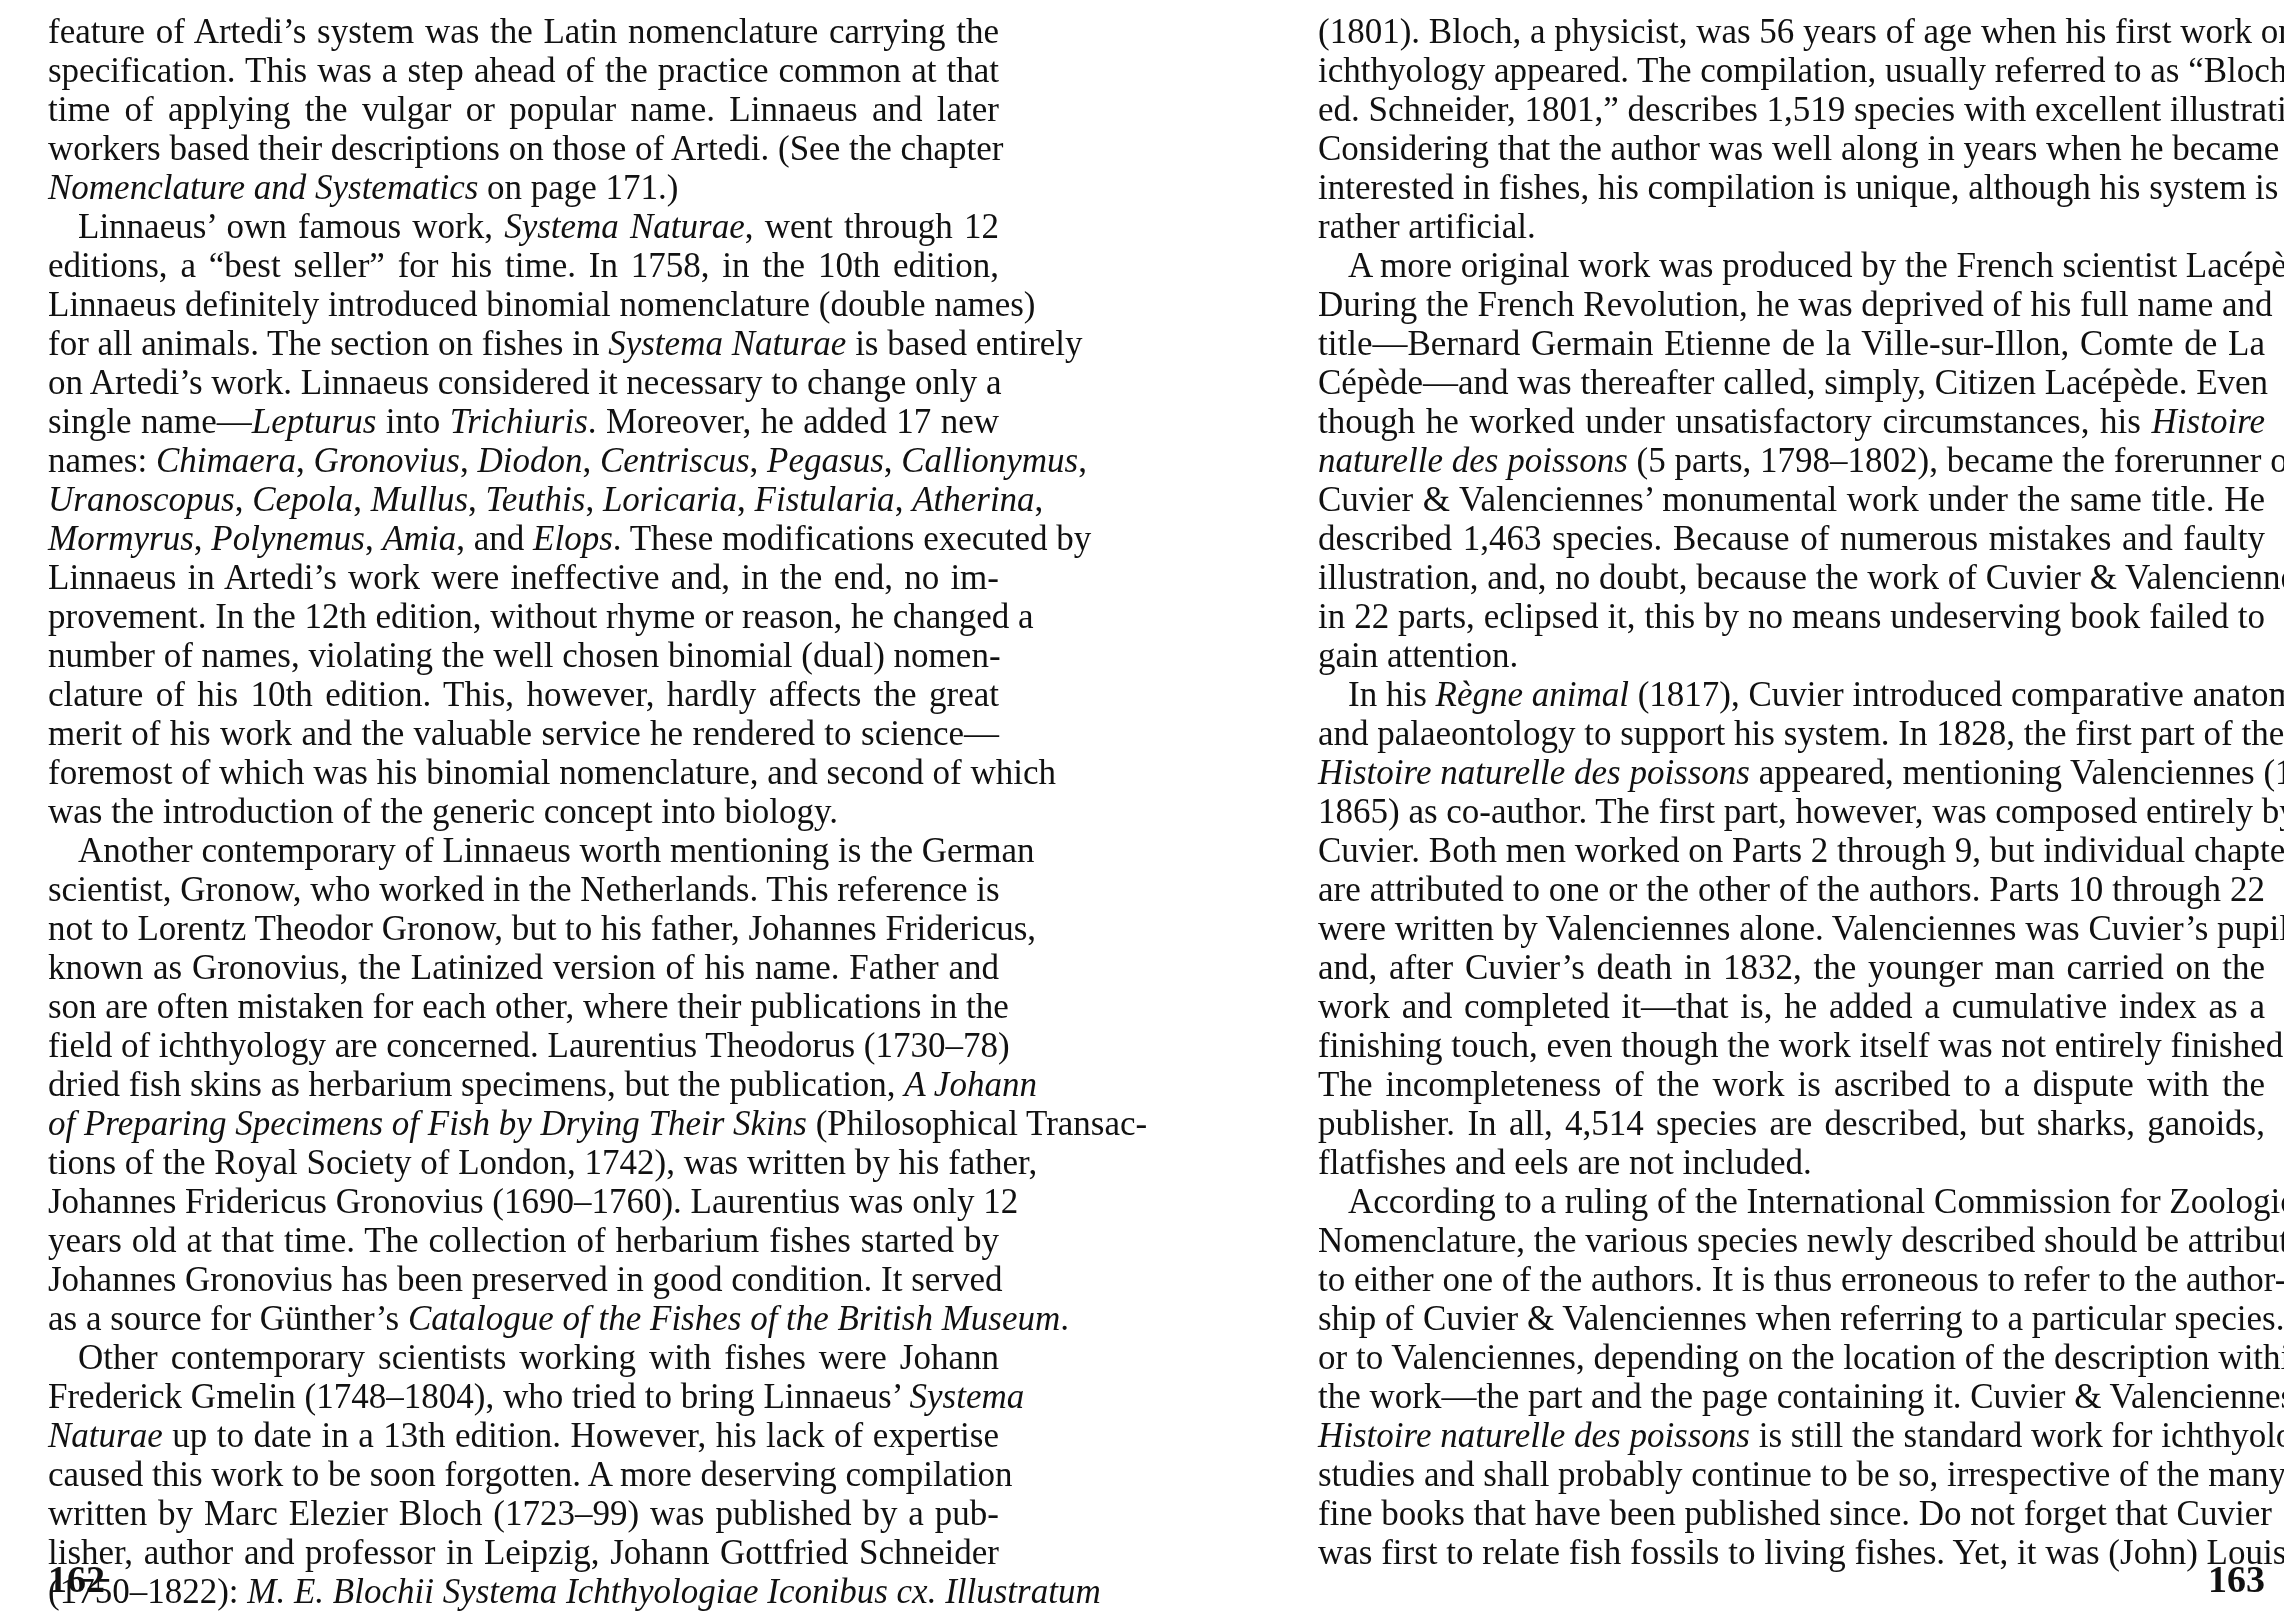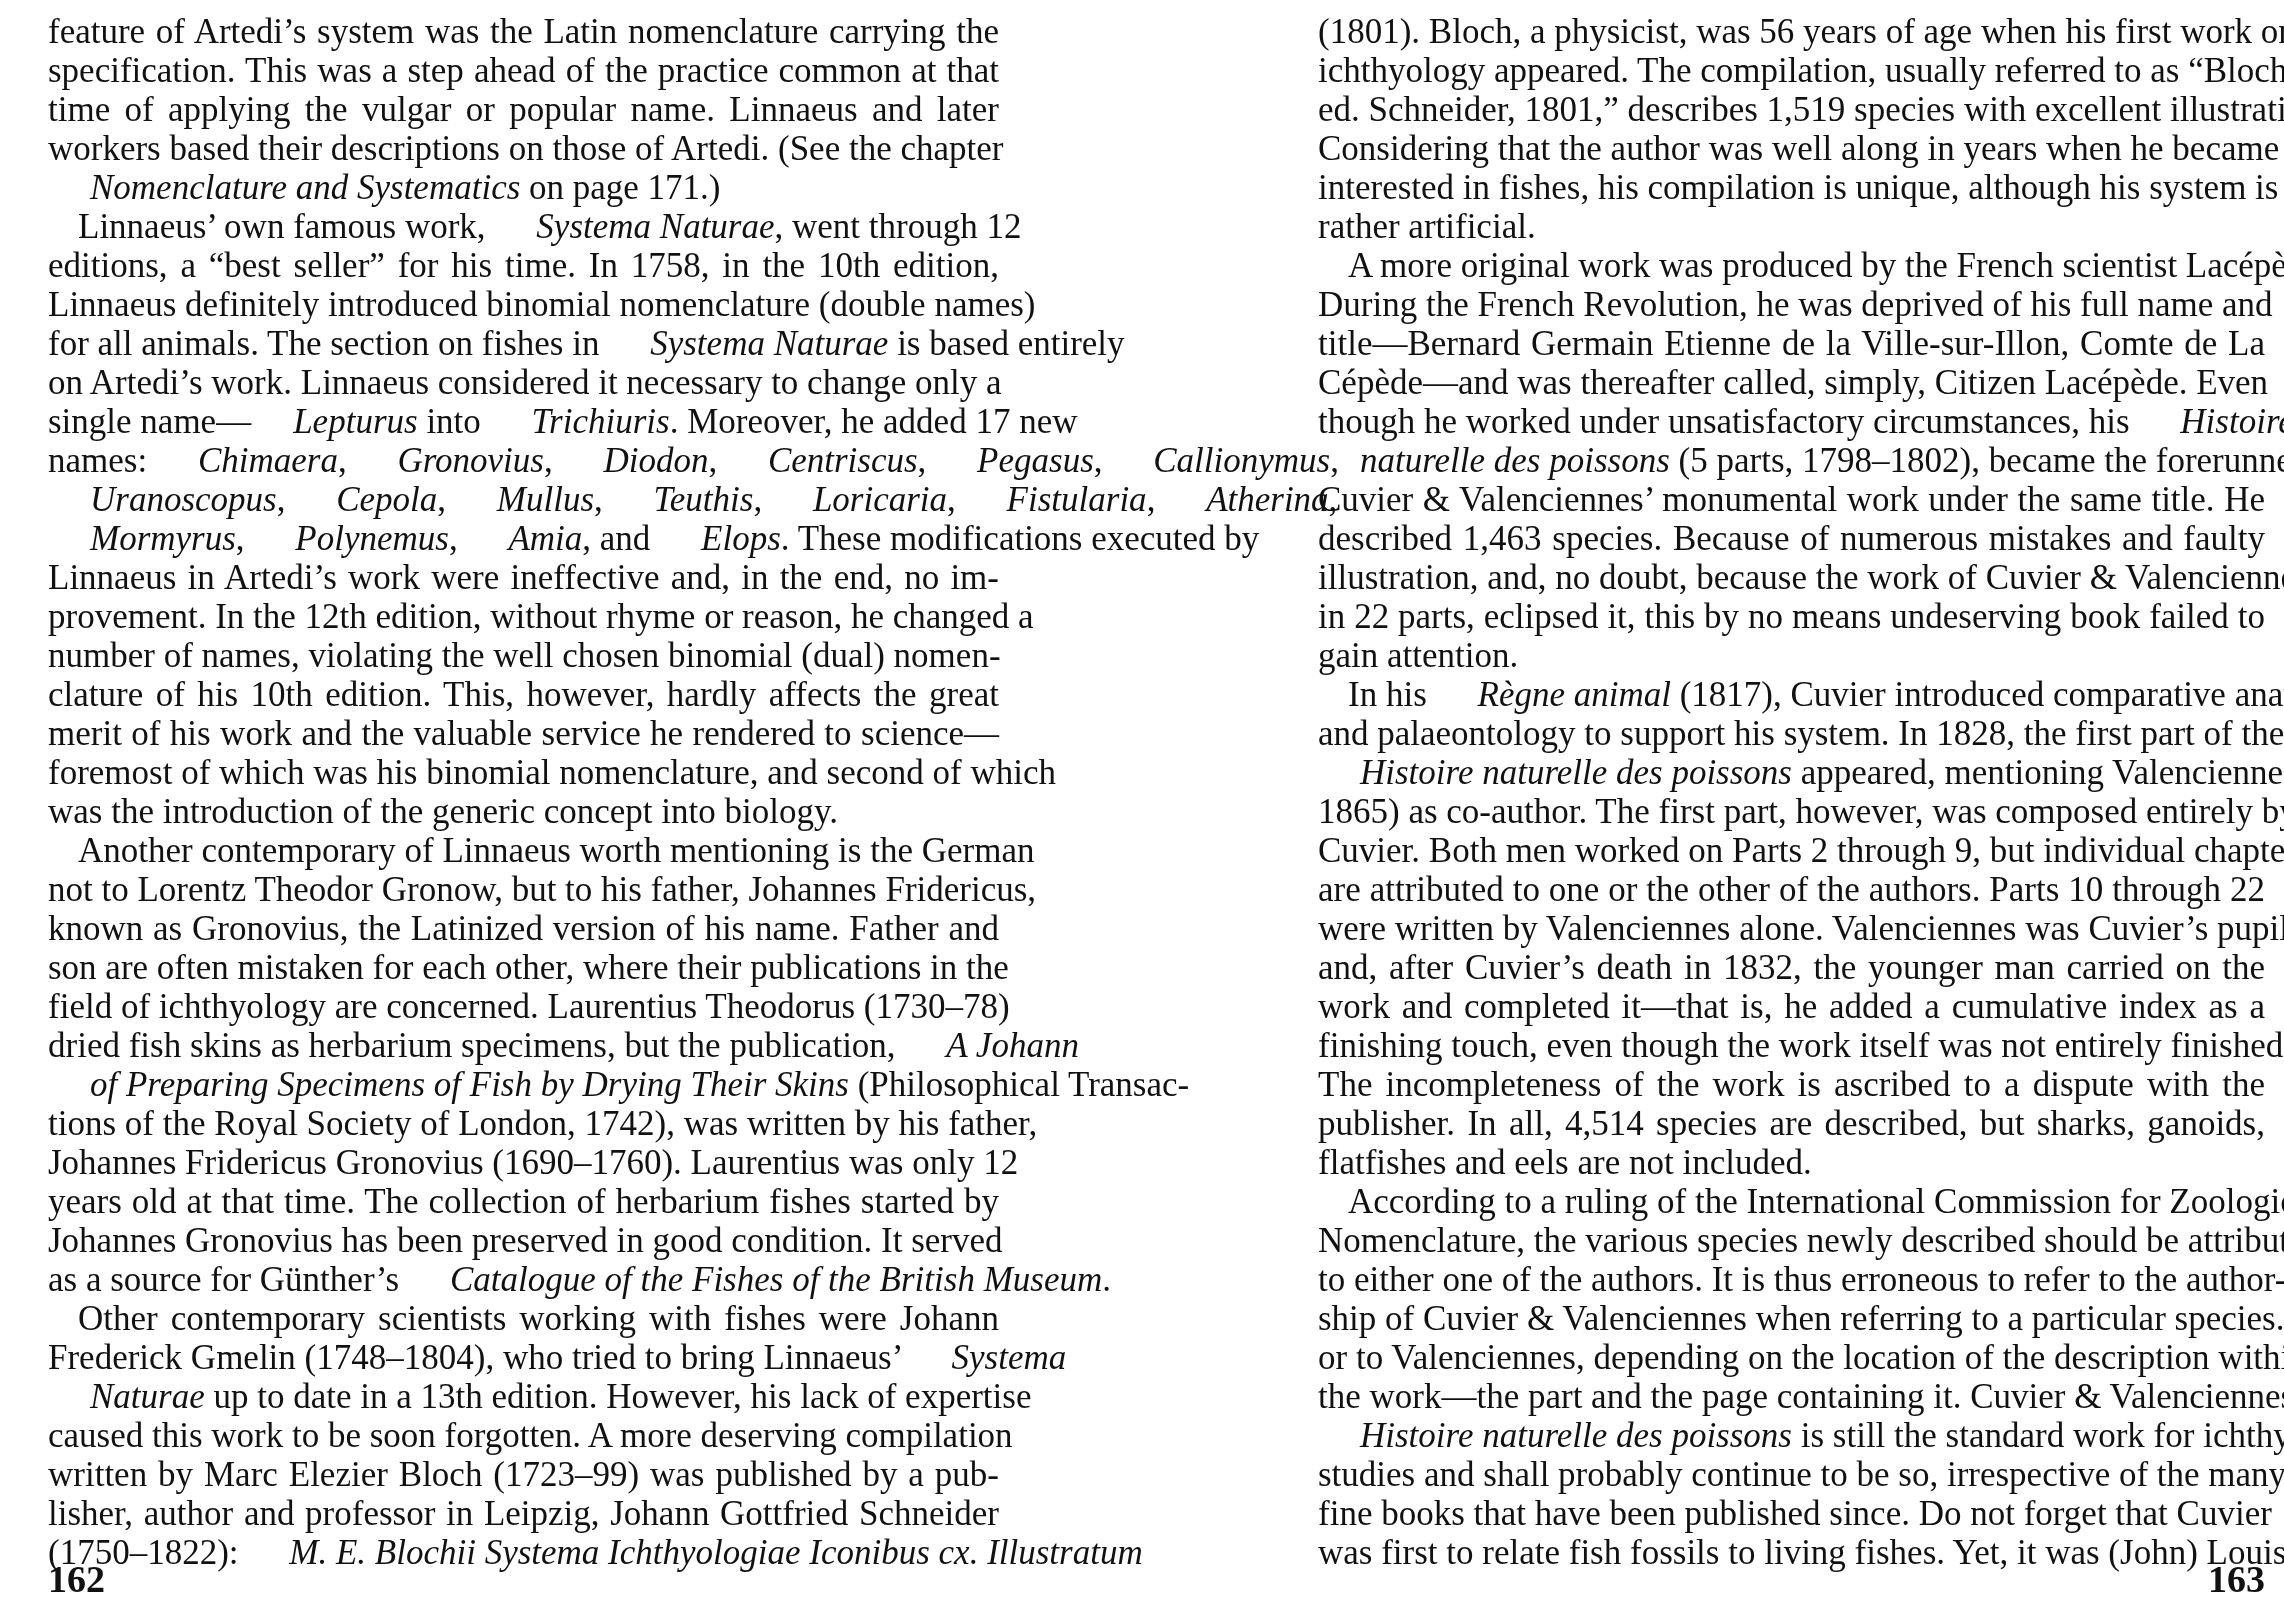--- a/index.html
+++ b/index.html
@@ -38,21 +38,20 @@
     text-align-last: justify;
     word-spacing: 0;
   }
   .line.last {
     text-align-last: left;
   }
   .line.indent {
     padding-left: 30px;
   }
   .line i {
-    margin-left: 42px;
   }
   .page-number {
     position: absolute;
     top: 1562px;
     font-size: 38px;
     font-weight: bold;
     line-height: 34px;
   }
   #page-left .page-number  { left: 0; }
   #page-right .page-number { right: 0; }
@@ -77,20 +76,21 @@
       <div class="line"><i>Uranoscopus</i><span>, </span><i>Cepola</i><span>, </span><i>Mullus</i><span>, </span><i>Teuthis</i><span>, </span><i>Loricaria</i><span>, </span><i>Fistularia</i><span>, </span><i>Atherina</i><span>,</span></div>
       <div class="line"><i>Mormyrus</i><span>, </span><i>Polynemus</i><span>, </span><i>Amia</i><span>, and </span><i>Elops</i><span>. These modifications executed by</span></div>
       <div class="line"><span>Linnaeus in Artedi’s work were ineffective and, in the end, no im-</span></div>
       <div class="line"><span>provement. In the 12th edition, without rhyme or reason, he changed a</span></div>
       <div class="line"><span>number of names, violating the well chosen binomial (dual) nomen-</span></div>
       <div class="line"><span>clature of his 10th edition. This, however, hardly affects the great</span></div>
       <div class="line"><span>merit of his work and the valuable service he rendered to science—</span></div>
       <div class="line"><span>foremost of which was his binomial nomenclature, and second of which</span></div>
       <div class="line last"><span>was the introduction of the generic concept into biology.</span></div>
       <div class="line indent"><span>Another contemporary of Linnaeus worth mentioning is the German</span></div>
+      <div class="line"><span>scientist, Gronow, who worked in the Netherlands. This reference is</span></div>
       <div class="line"><span>not to Lorentz Theodor Gronow, but to his father, Johannes Fridericus,</span></div>
       <div class="line"><span>known as Gronovius, the Latinized version of his name. Father and</span></div>
       <div class="line"><span>son are often mistaken for each other, where their publications in the</span></div>
       <div class="line"><span>field of ichthyology are concerned. Laurentius Theodorus (1730–78)</span></div>
       <div class="line"><span>dried fish skins as herbarium specimens, but the publication, </span><i>A Johann</i></div>
       <div class="line"><i>of Preparing Specimens of Fish by Drying Their Skins</i><span> (Philosophical Transac-</span></div>
       <div class="line"><span>tions of the Royal Society of London, 1742), was written by his father,</span></div>
       <div class="line"><span>Johannes Fridericus Gronovius (1690–1760). Laurentius was only 12</span></div>
       <div class="line"><span>years old at that time. The collection of herbarium fishes started by</span></div>
       <div class="line"><span>Johannes Gronovius has been preserved in good condition. It served</span></div>

